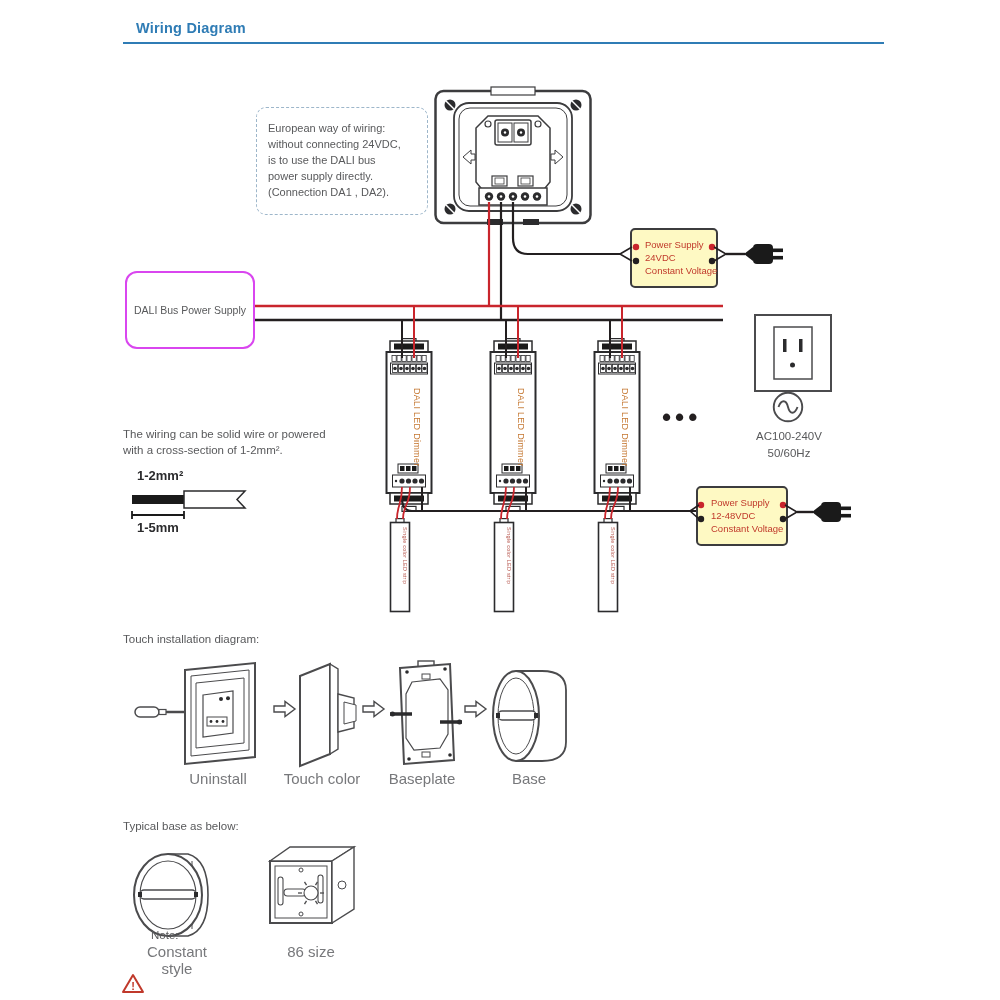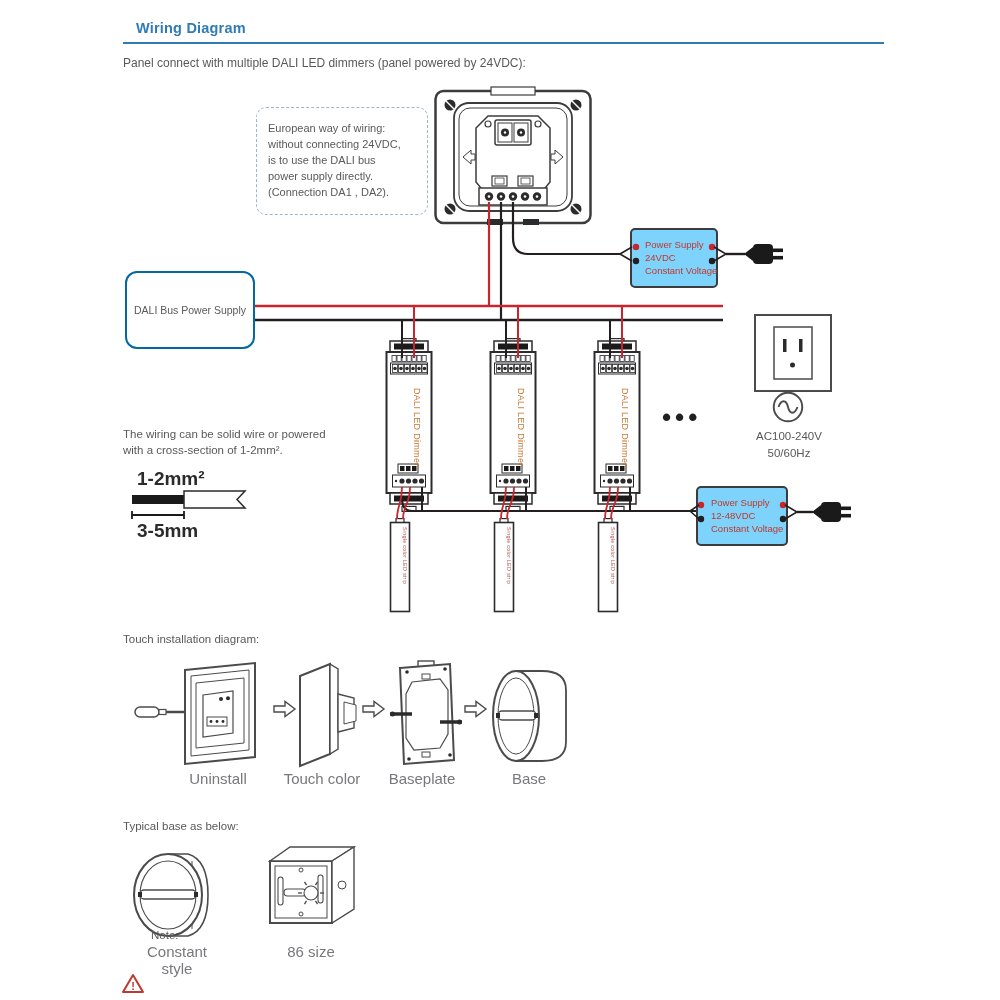--- a/index.html
+++ b/index.html
@@ -5,39 +5,38 @@
   * { margin:0; padding:0; box-sizing:border-box; }
   body { background:#ffffff; font-family:"Liberation Sans", sans-serif; }
   .page { position:relative; width:1000px; height:1000px; background:#fff; overflow:hidden; }
   .abs { position:absolute; }
   .title { font-size:14.5px; font-weight:bold; color:#2f7cb5; letter-spacing:.2px; }
   .rule { height:2px; background:#2f7cb5; }
   .body-txt { font-size:12px; color:#58595b; }
   .small-txt { font-size:11.5px; color:#58595b; }
   .callout { border:1.5px dashed #9db6ca; border-radius:10px; padding:13px 11px;
              font-size:11px; line-height:1.45; color:#58595b; width:172px; }
-  .ps-box { border:2px solid #3c3c3e; border-radius:5px; background:#7dd3fc;
+  .ps-box { border:2px solid #3c3c3e; border-radius:5px; background:#fef9c3;
             padding:8px 4px 6px 13px; }
   .ps-box div { font-size:9.5px; line-height:1.38; color:#c0392b; white-space:nowrap; }
-  .dali-box { border:2px solid #0369a1; border-radius:12px; background:#fff;
+  .dali-box { border:2px solid #d946ef; border-radius:12px; background:#fff;
               display:flex; align-items:center; justify-content:center; }
   .dali-box span { font-size:10.5px; color:#58595b; white-space:nowrap; }
   .cap { font-size:15px; color:#77787b; text-align:center; }
-  .gauge-lbl { font-size:19px; font-weight:bold; color:#2b2b2d; }
+  .gauge-lbl { font-size:13px; font-weight:bold; color:#2b2b2d; }
   .ellipsis { font-size:26px; font-weight:bold; color:#231f20; letter-spacing:4px; }
   svg { display:block; }
 </style>
 </head>
 <body>
 
 <div class="page">
 
   <div class="abs title" style="left:123px; top:20px;margin-left:13px;">Wiring Diagram</div>
   <div class="abs rule" style="left:123px; top:42px; width:761px;"></div>
-  <div class="abs body-txt" style="left:123px; top:56px;">Panel connect with multiple DALI LED dimmers (panel powered by 24VDC):</div>
 
   <div class="abs callout" style="left:256px; top:107px;">
     <div>European way of wiring:</div>
     <div>without connecting 24VDC,</div>
     <div>is to use the DALI bus</div>
     <div>power supply directly.</div>
     <div>(Connection DA1 , DA2).</div>
   </div>
 
   <svg class="abs" style="left:433px; top:86px;" width="160" height="142" viewBox="0 0 160 142">
@@ -298,21 +297,21 @@
   <div class="abs gauge-lbl" style="left:137px; top:468px;">1-2mm²</div>
   <svg class="abs" style="left:127px; top:487px;" width="125" height="36" viewBox="0 0 125 36">
     <rect x="5" y="8" width="52" height="9" fill="#1a1a1a"></rect>
     <polygon points="57,4 118,4 110,12.5 118,21 57,21" stroke="#2b2b2d" stroke-width="1.5" fill="#ffffff"></polygon>
     <g stroke="#1a1a1a" stroke-width="1.8">
       <line x1="5" y1="28" x2="57" y2="28"></line>
       <line x1="5" y1="24" x2="5" y2="32"></line>
       <line x1="57" y1="24" x2="57" y2="32"></line>
     </g>
   </svg>
-  <div class="abs gauge-lbl" style="left:137px; top:520px;">3-5mm</div>
+  <div class="abs gauge-lbl" style="left:137px; top:520px;">1-5mm</div>
 
   <svg class="abs" style="left:0; top:0; pointer-events:none;" width="1000" height="650" viewBox="0 0 1000 650">
 
     <path d="M489,202 V307" stroke="#c9252c" stroke-width="2.2" fill="none"></path>
     <path d="M501,202 V321" stroke="#231f20" stroke-width="2.2" fill="none"></path>
 
     <path d="M513,202 V238 Q513,254 528,254 H620" stroke="#231f20" stroke-width="2.2" fill="none"></path>
     <path d="M620,254 L632,247 M620,254 L632,261" stroke="#231f20" stroke-width="1.6" fill="none"></path>
     <circle cx="636" cy="247" r="3.2" fill="#c9252c"></circle>
     <circle cx="636" cy="261" r="3.2" fill="#231f20"></circle>

